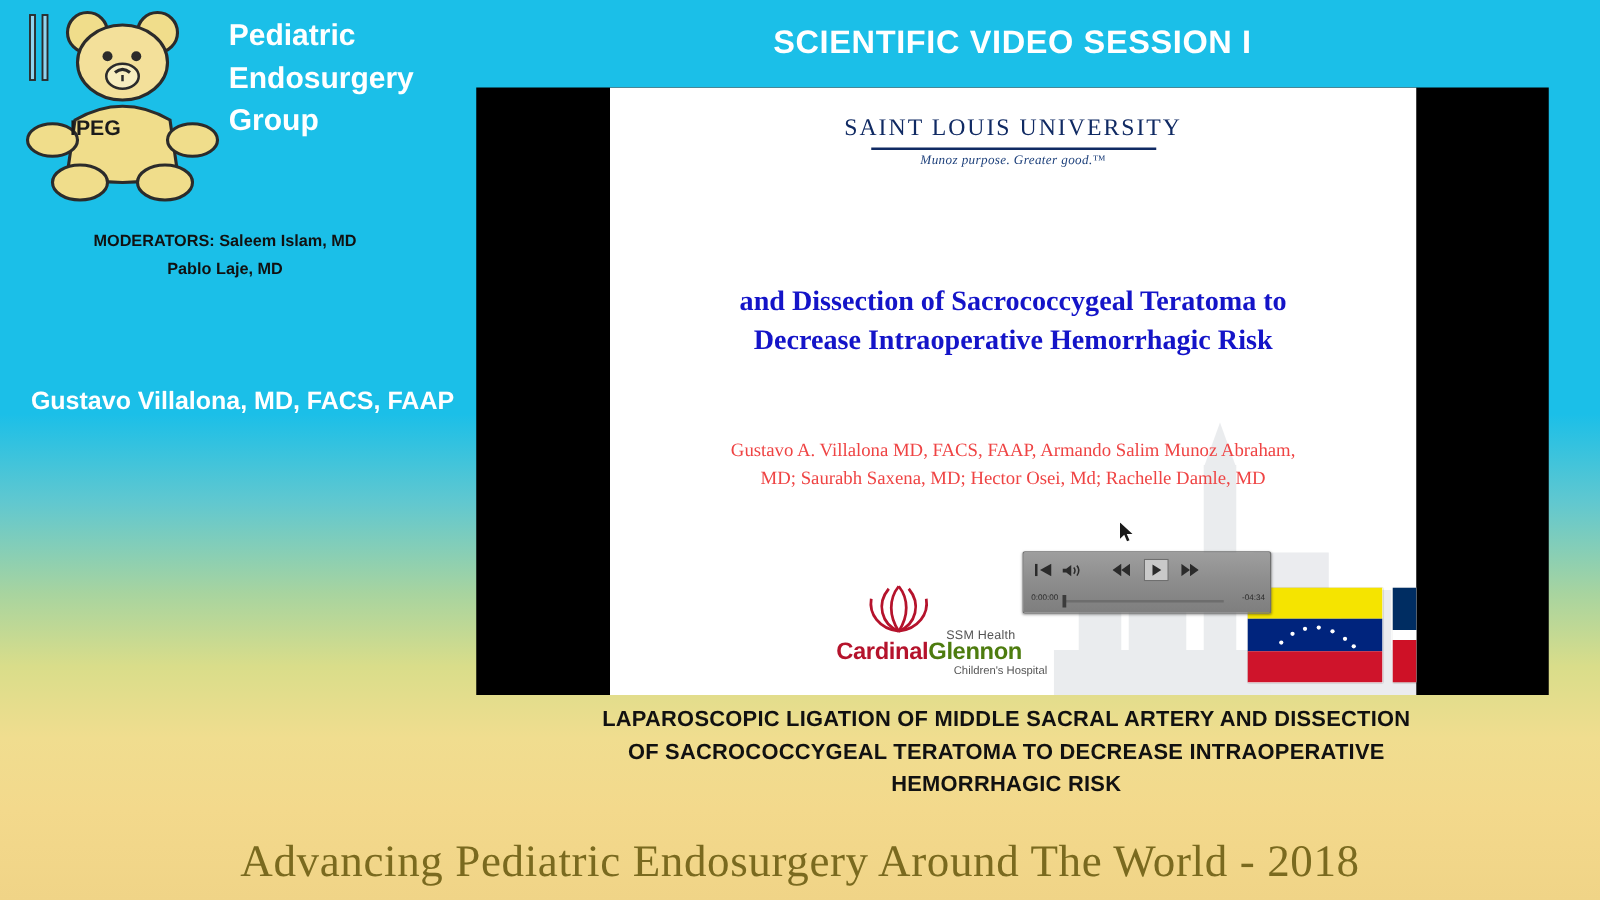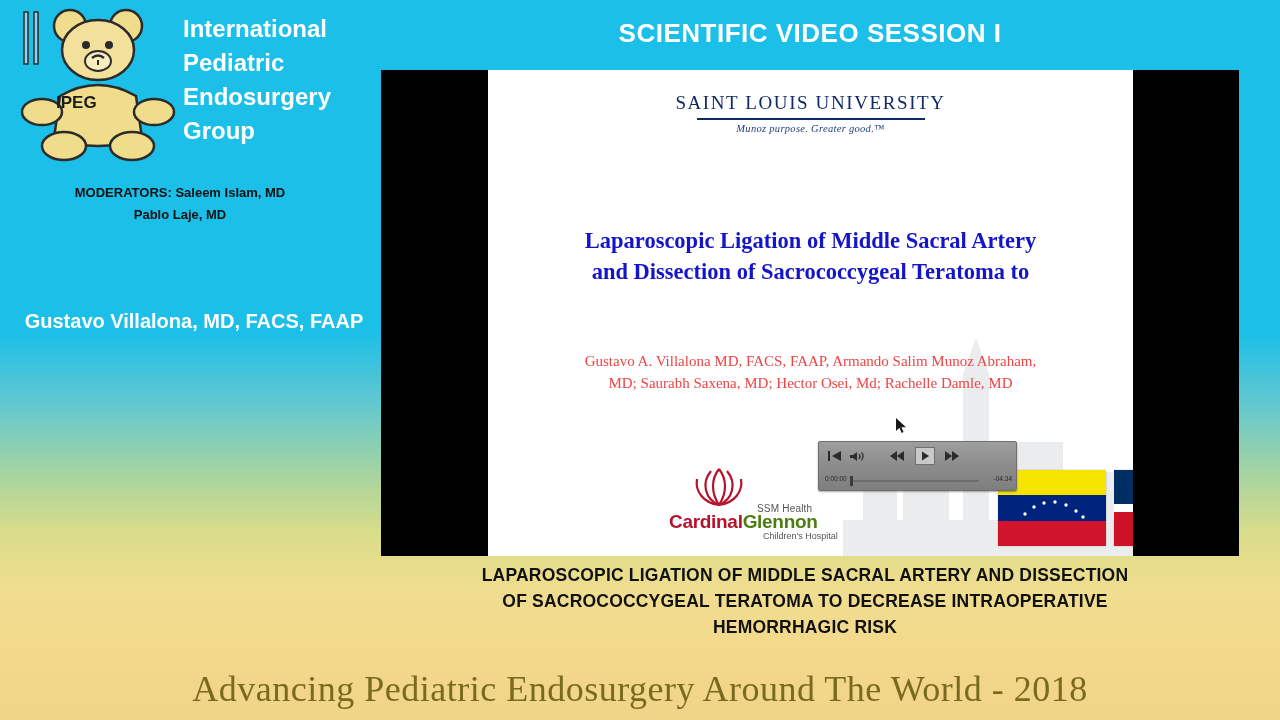--- a/index.html
+++ b/index.html
@@ -273,21 +273,20 @@
       <ellipse cx="56" cy="142" rx="22" ry="14" fill="#f0dd8b" stroke="#2b2b2b" stroke-width="2.5"></ellipse>
       <ellipse cx="124" cy="142" rx="22" ry="14" fill="#f0dd8b" stroke="#2b2b2b" stroke-width="2.5"></ellipse>
 
       <rect x="16" y="8" width="4" height="52" fill="#8fd4ef" stroke="#2b2b2b" stroke-width="1.5"></rect>
       <rect x="26" y="8" width="4" height="52" fill="#8fd4ef" stroke="#2b2b2b" stroke-width="1.5"></rect>
       <text x="48" y="104" font-family="Liberation Sans, sans-serif" font-size="17" font-weight="bold" fill="#1b1b1b">IPEG</text>
     </svg>
   </div>
 
   <div class="org-name">
-    <div>International</div>
     <div>Pediatric</div>
     <div>Endosurgery</div>
     <div>Group</div>
   </div>
 
   <div class="moderators">
     <div>MODERATORS: Saleem Islam, MD</div>
     <div>Pablo Laje, MD</div>
   </div>
 
@@ -308,22 +307,22 @@
         </g>
       </svg>
 
       <div class="slu-logo">
         <div class="slu-name">SAINT LOUIS UNIVERSITY</div>
         <div class="slu-rule"></div>
         <div class="slu-tag">Munoz purpose. Greater good.™</div>
       </div>
 
       <div class="slide-title">
-        <div>Laparoscopic Ligation of Middle Sacral Artery</div>
         <div>and Dissection of Sacrococcygeal Teratoma to</div>
+        <div>Decrease Intraoperative Hemorrhagic Risk</div>
       </div>
 
       <div class="slide-authors">
         <div>Gustavo A. Villalona MD, FACS, FAAP, Armando Salim Munoz Abraham,</div>
         <div>MD; Saurabh Saxena, MD; Hector Osei, Md; Rachelle Damle, MD</div>
       </div>
 
       <svg class="cursor" viewBox="0 0 11 16">
         <polygon points="0,0 0,13 3.4,9.8 5.6,15 7.6,14.1 5.4,9.2 10,9.2" fill="#1a1a1a"></polygon>
       </svg>

